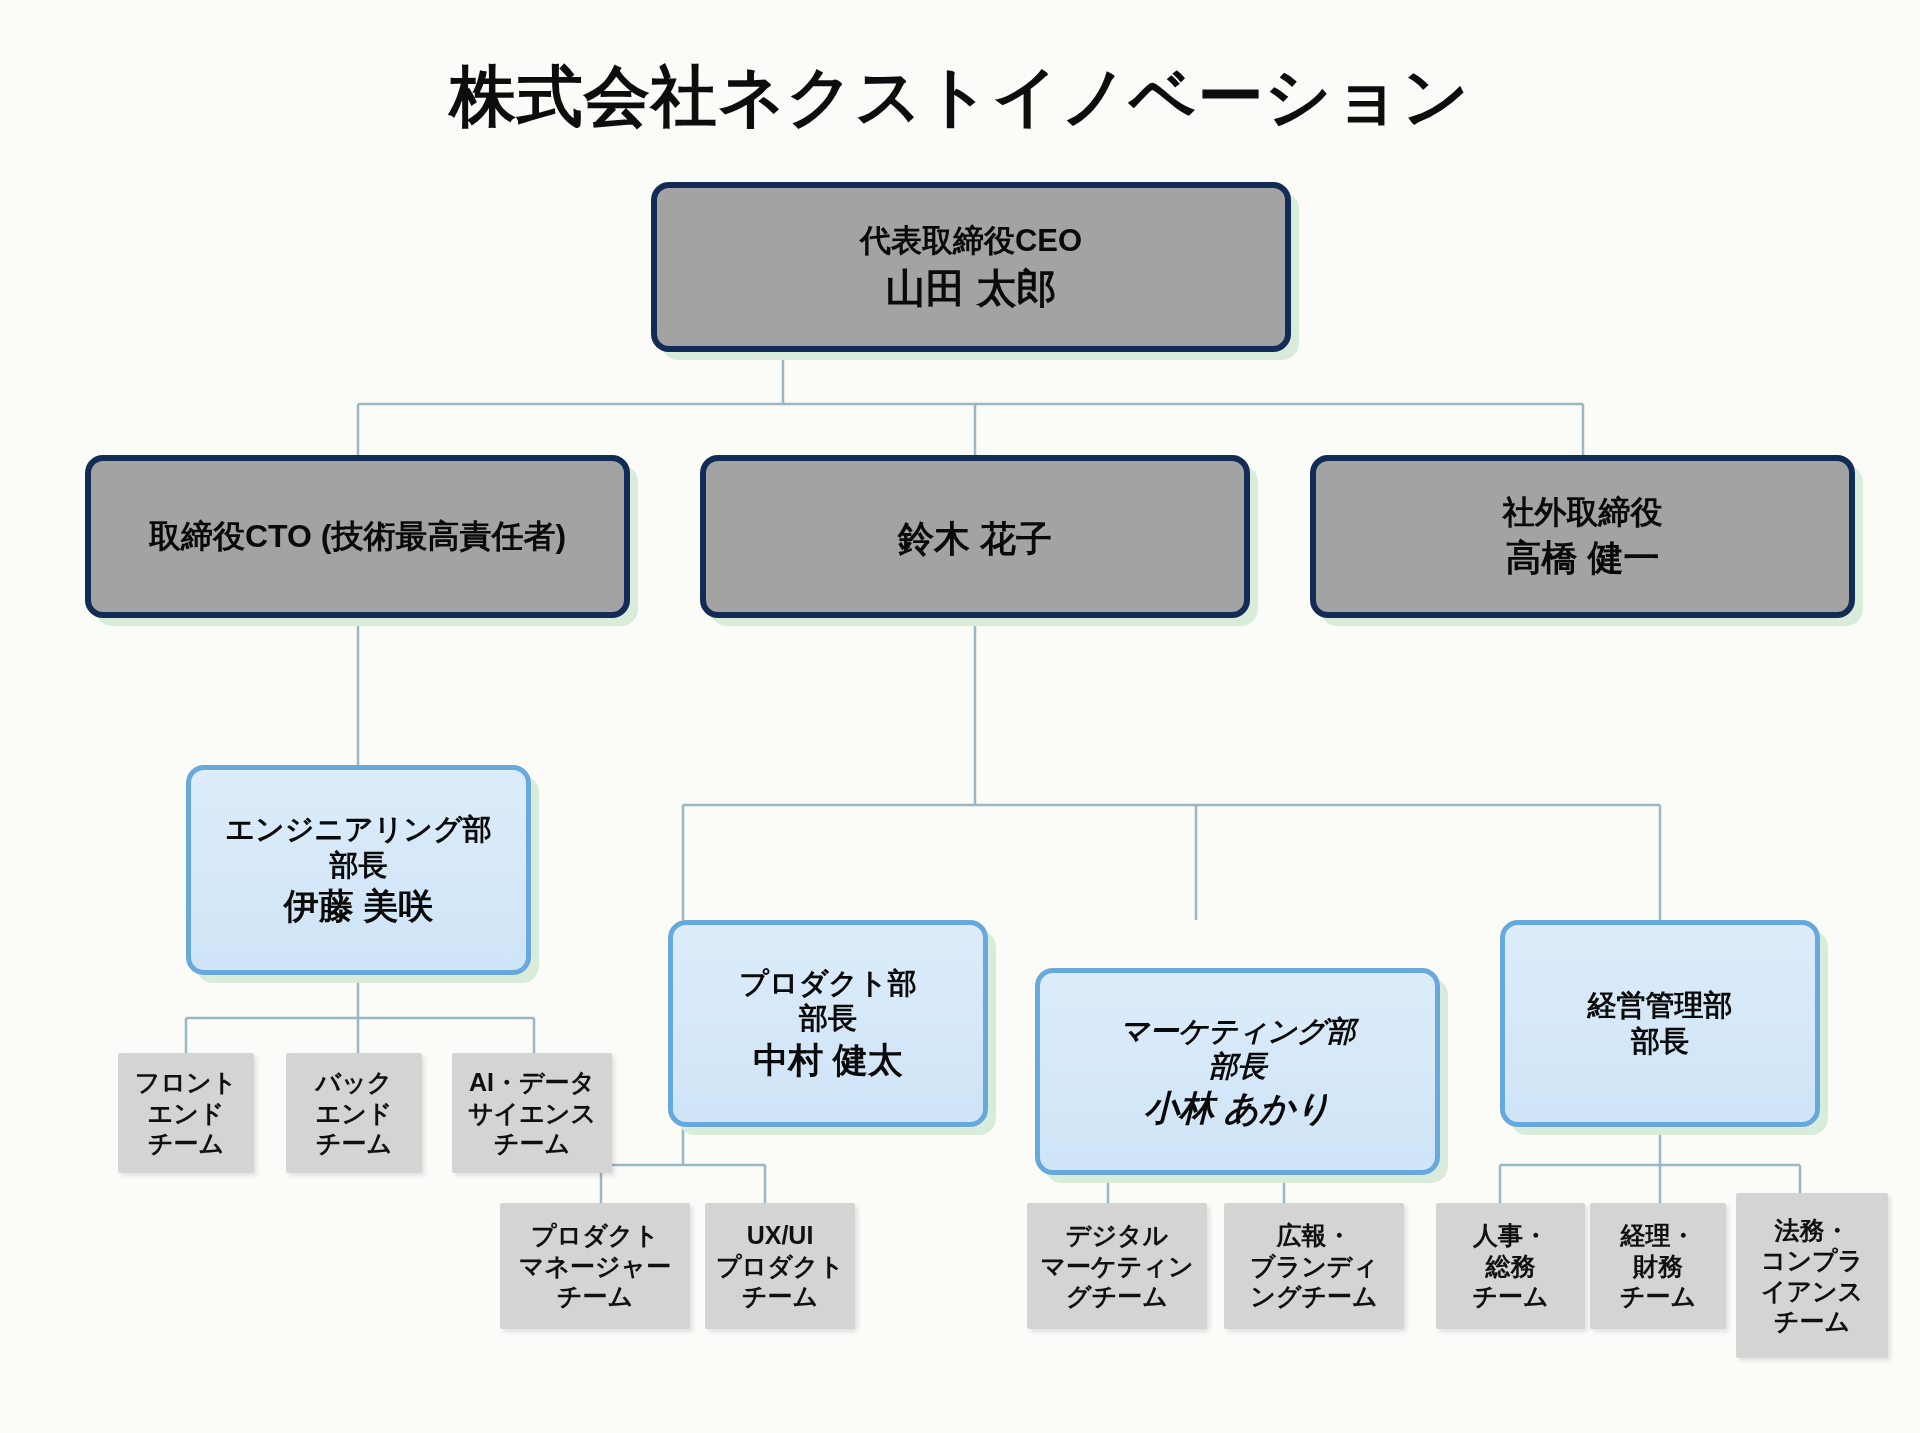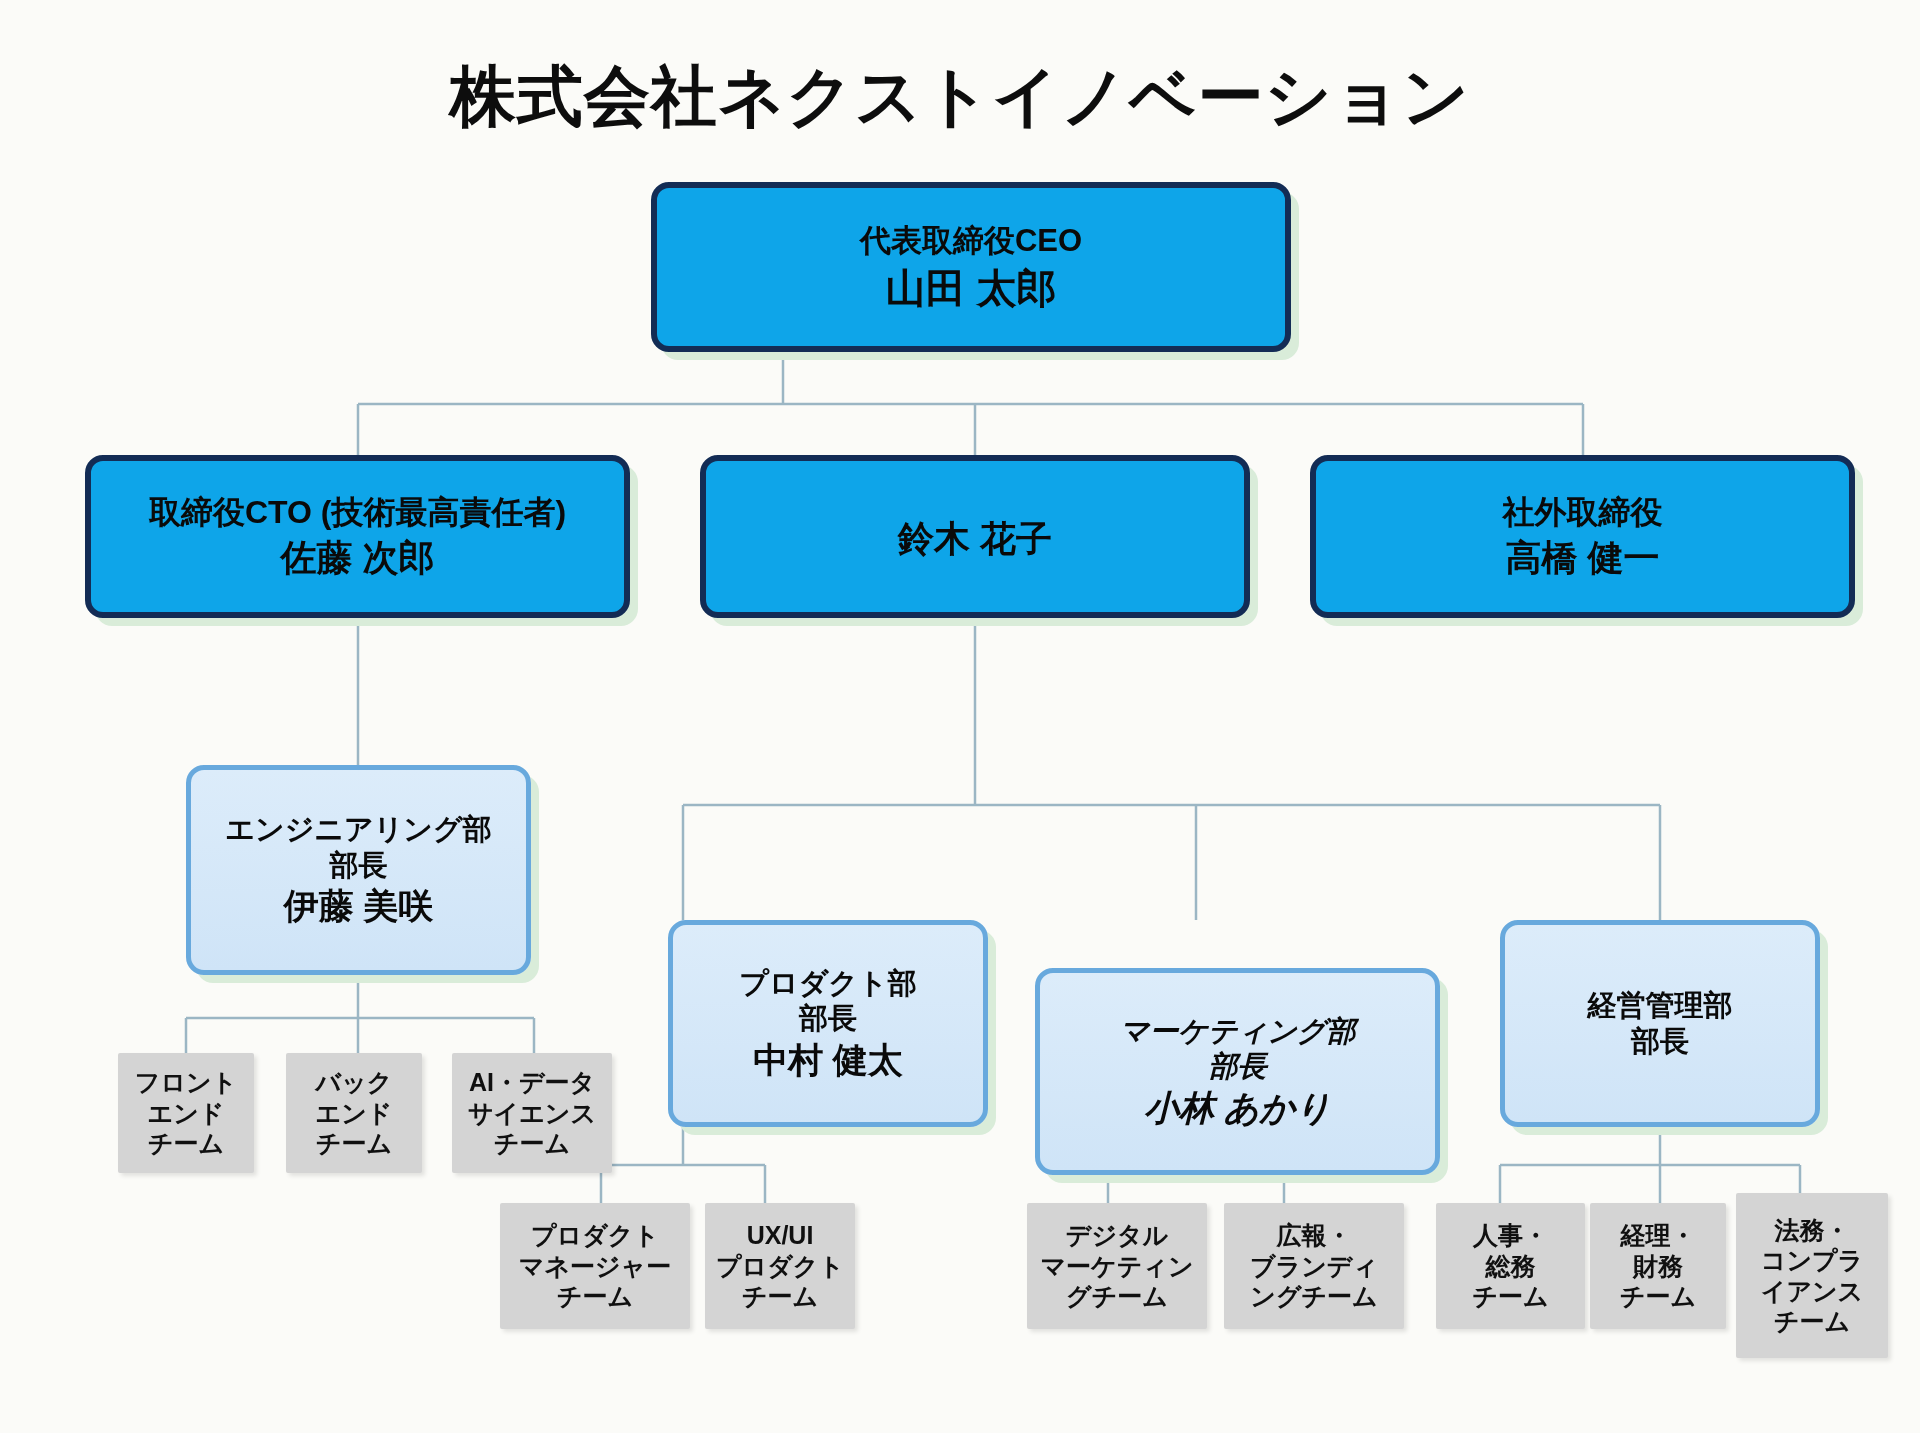--- a/index.html
+++ b/index.html
@@ -52,21 +52,21 @@
     display: flex;
     flex-direction: column;
     align-items: center;
     justify-content: center;
     text-align: center;
     line-height: 1.22;
   }
 
   
   .node.exec {
-    background: #0ea5e9;
+    background: #a3a3a3;
     border: 6px solid #132c55;
     border-radius: 18px;
     box-shadow: 9px 9px 0 -1px #d9ecd9;
     color: #0a0a0a;
   }
   .node.exec .role   { font-size: 32px; font-weight: bold; }
   .node.exec .person { font-size: 36px; font-weight: bold; margin-top: 4px; }
 
   .node.ceo .role   { font-size: 31px; }
   .node.ceo .person { font-size: 40px; }
@@ -147,21 +147,20 @@
 
   <div class="chart-title">株式会社ネクストイノベーション</div>
 
   <div class="node exec ceo" style="left:651px; top:182px; width:640px; height:170px;">
     <div class="role">代表取締役CEO</div>
     <div class="person">山田 太郎</div>
   </div>
 
   <div class="node exec" style="left:85px; top:455px; width:545px; height:163px;">
     <div class="role">取締役CTO (技術最高責任者)</div>
-    <div class="person">佐藤 次郎</div>
   </div>
 
   <div class="node exec" style="left:700px; top:455px; width:550px; height:163px;">
     <div class="person">鈴木 花子</div>
   </div>
 
   <div class="node exec" style="left:1310px; top:455px; width:545px; height:163px;">
     <div class="role">社外取締役</div>
     <div class="person">高橋 健一</div>
   </div>

